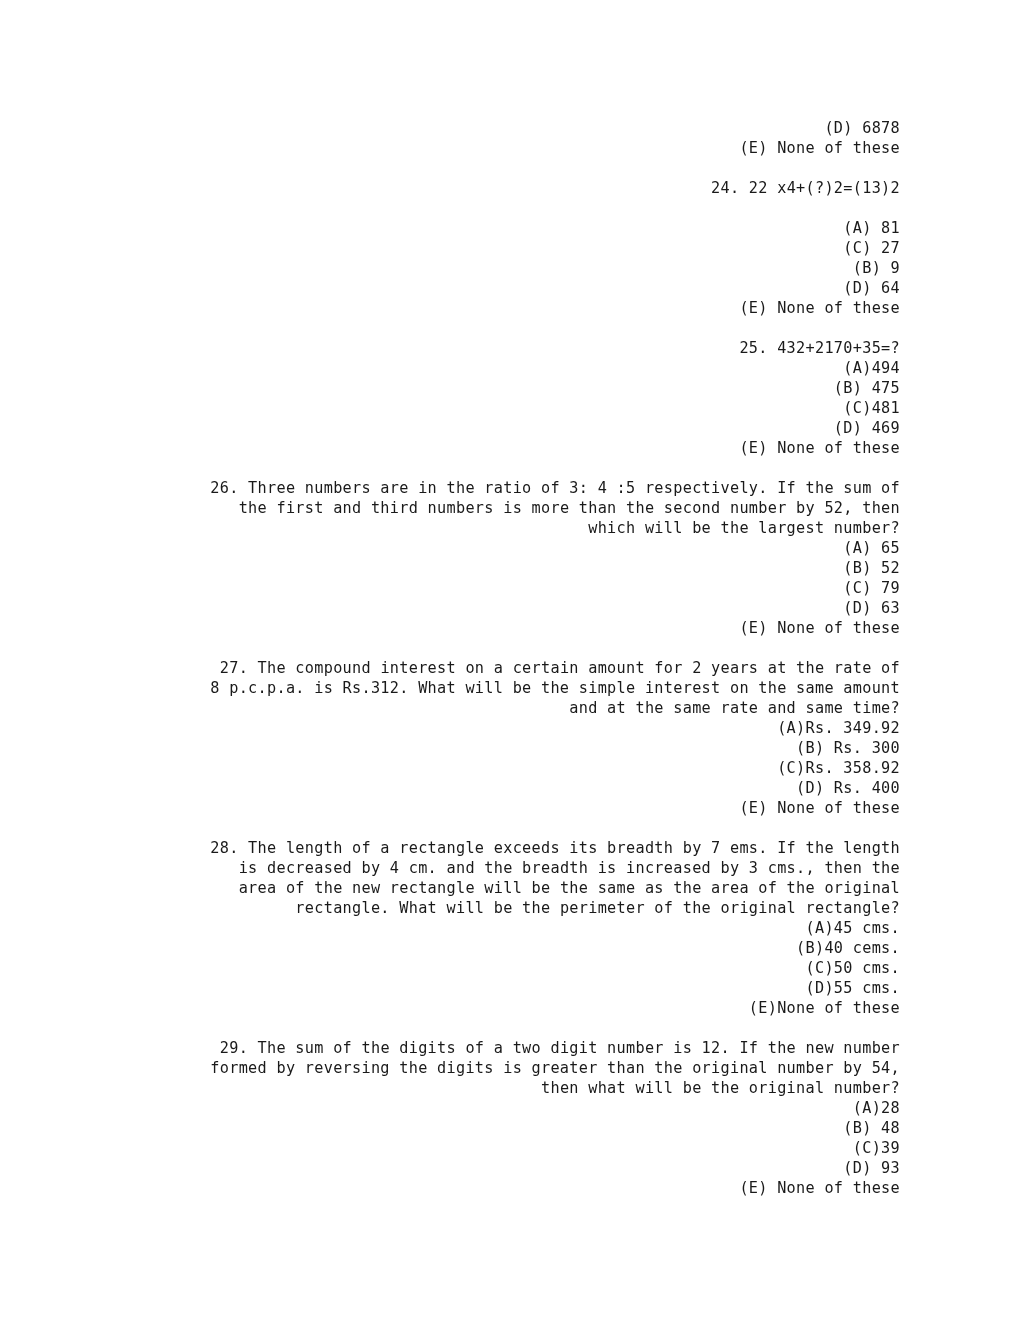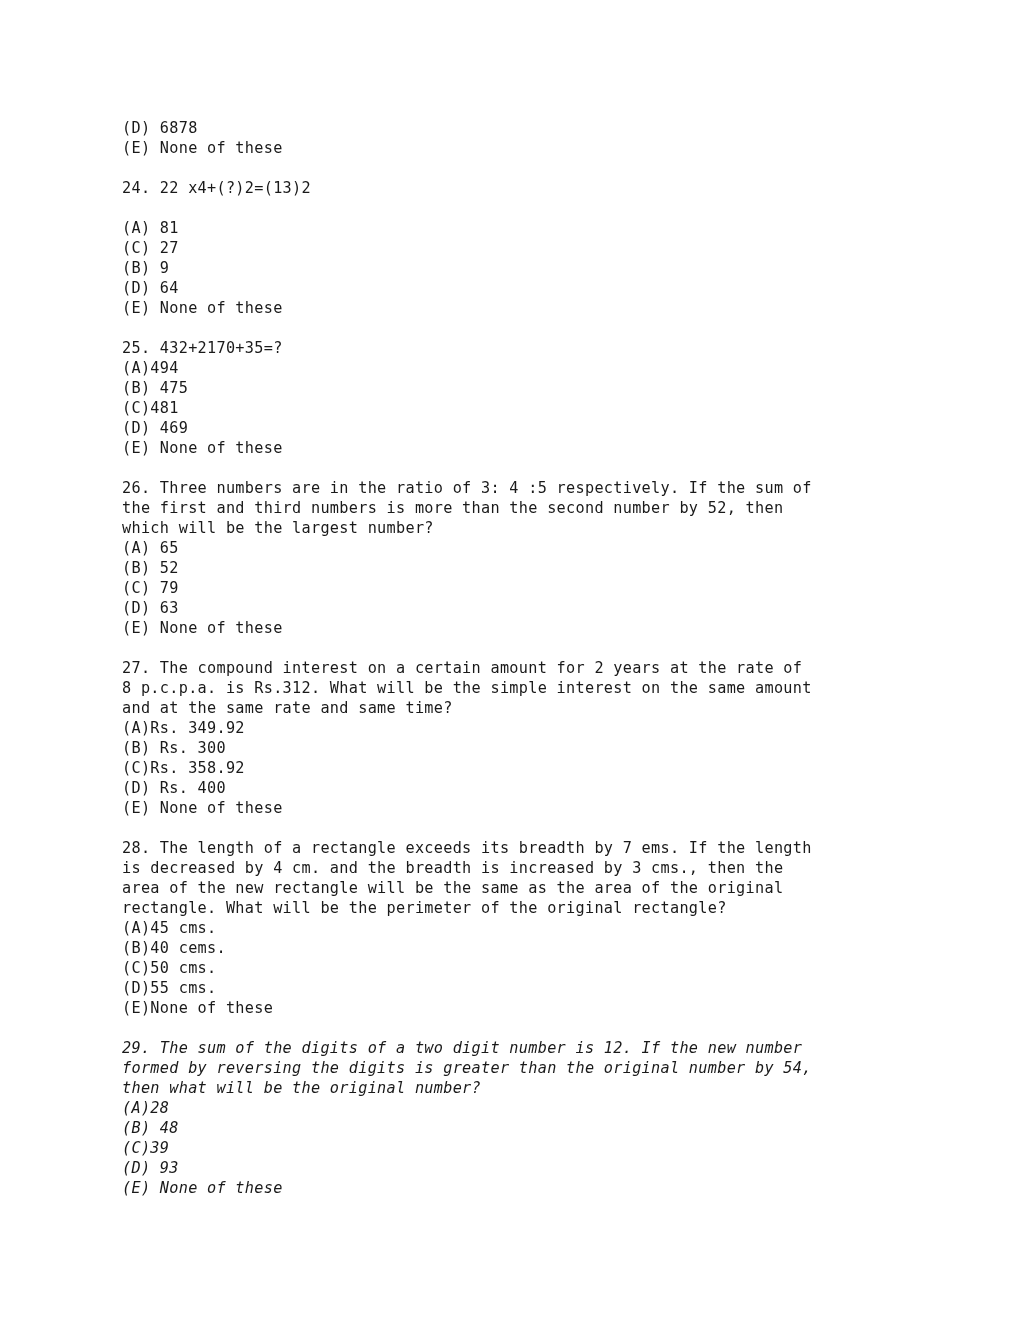--- a/index.html
+++ b/index.html
@@ -21,24 +21,24 @@
     position: relative;
   }
   .doc {
     font-size: 15.2px;
     line-height: 20px;
     letter-spacing: 0.02em;
     white-space: pre-wrap;
   }
   .block {
     margin: 0 0 20px 0;
+    text-align: right;
   }
   .block:last-child {
     margin-bottom: 6px;
-    font-style: italic;
   }
   .line {
     margin: 0;
     padding: 0;
     white-space: pre-wrap;
   }
 </style>
 </head>
 <body>
 

